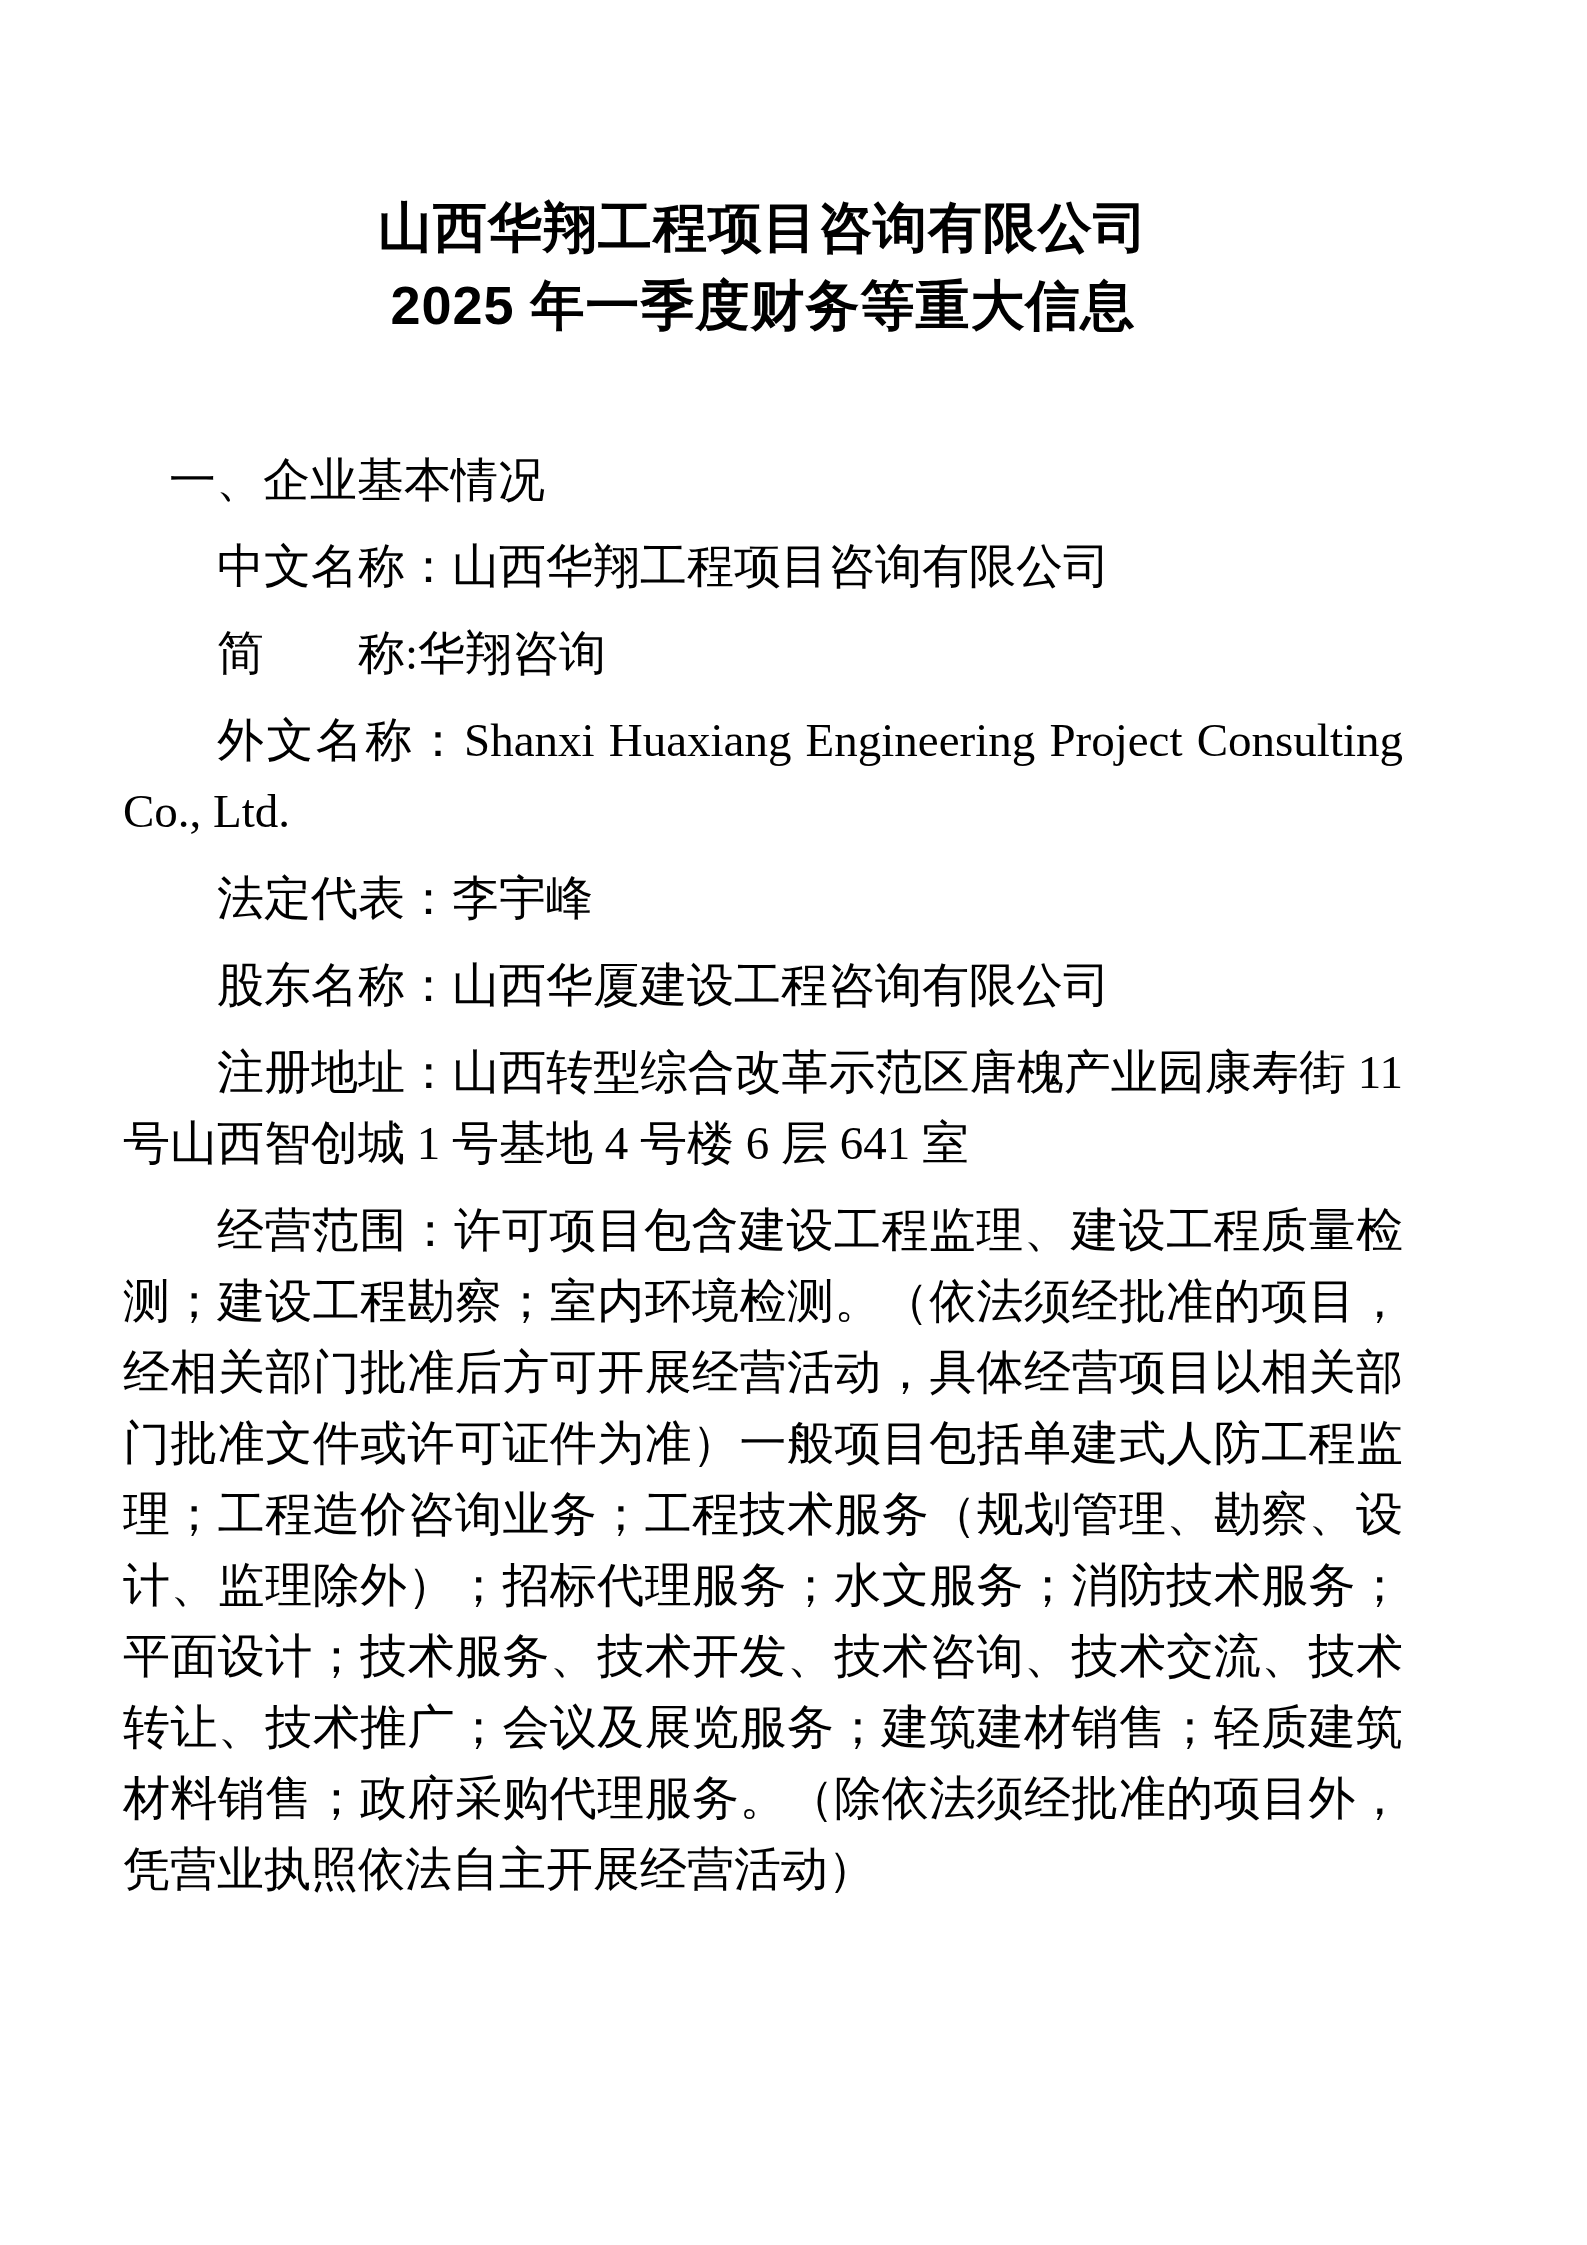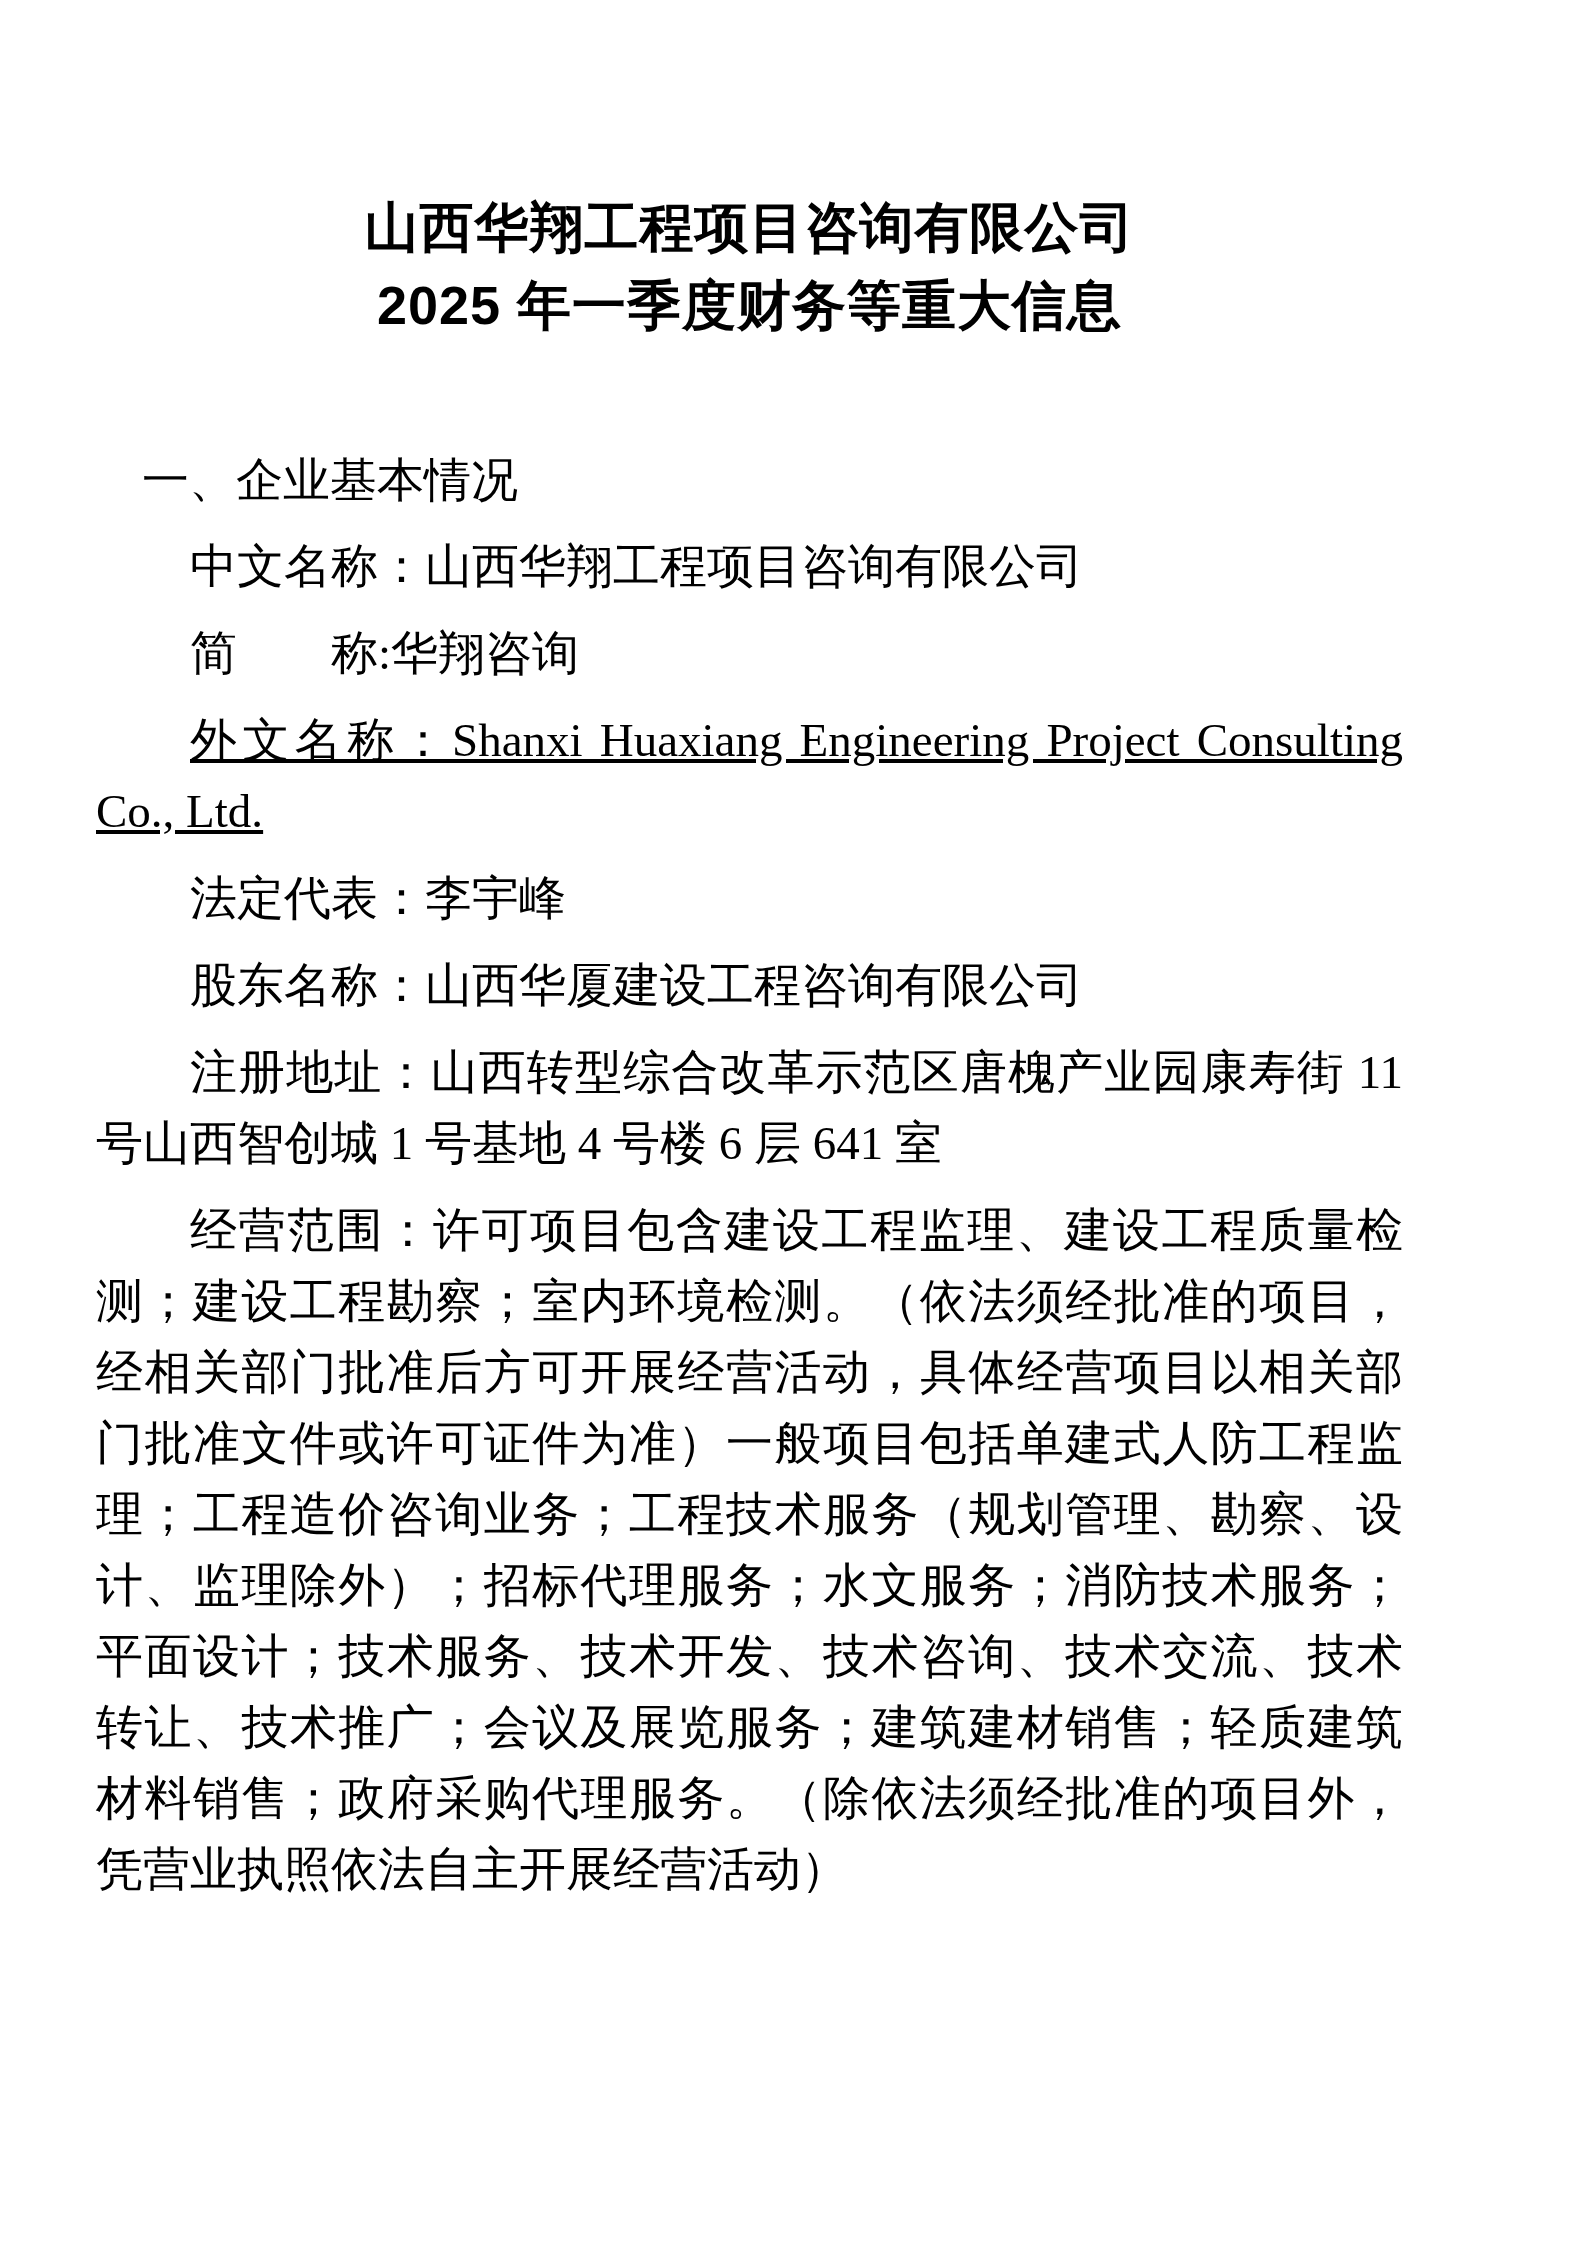--- a/index.html
+++ b/index.html
@@ -7,21 +7,21 @@
     padding: 0;
     background: #e8e8e8;
   }
   .page {
     position: relative;
     width: 1587px;
     height: 2245px;
     margin: 0 auto;
     background: #ffffff;
     box-sizing: border-box;
-    padding: 188px 168px 0 80px;
+    padding: 188px 168px 0 107px;
     color: #000000;
     overflow: hidden;
   }
   .doc-title {
     text-align: center;
     font-family: "Liberation Sans", "DejaVu Sans", sans-serif;
     font-weight: bold;
     font-size: 54px;
     line-height: 78px;
     letter-spacing: 1px;
@@ -44,21 +44,20 @@
     font-family: "Liberation Serif", "DejaVu Serif", serif;
     font-size: 47px;
     line-height: 71px;
     margin: 16px;
     text-align: justify;
     text-indent: 2em;
     word-break: break-all;
   }
   .para.latin-wrap {
     word-break: normal;
-    text-decoration: underline;
   }
 </style>
 </head>
 <body>
 
 <div class="page">
   <div class="doc-title">
     <div>山西华翔工程项目咨询有限公司</div>
     <div>2025 年一季度财务等重大信息</div>
   </div>

